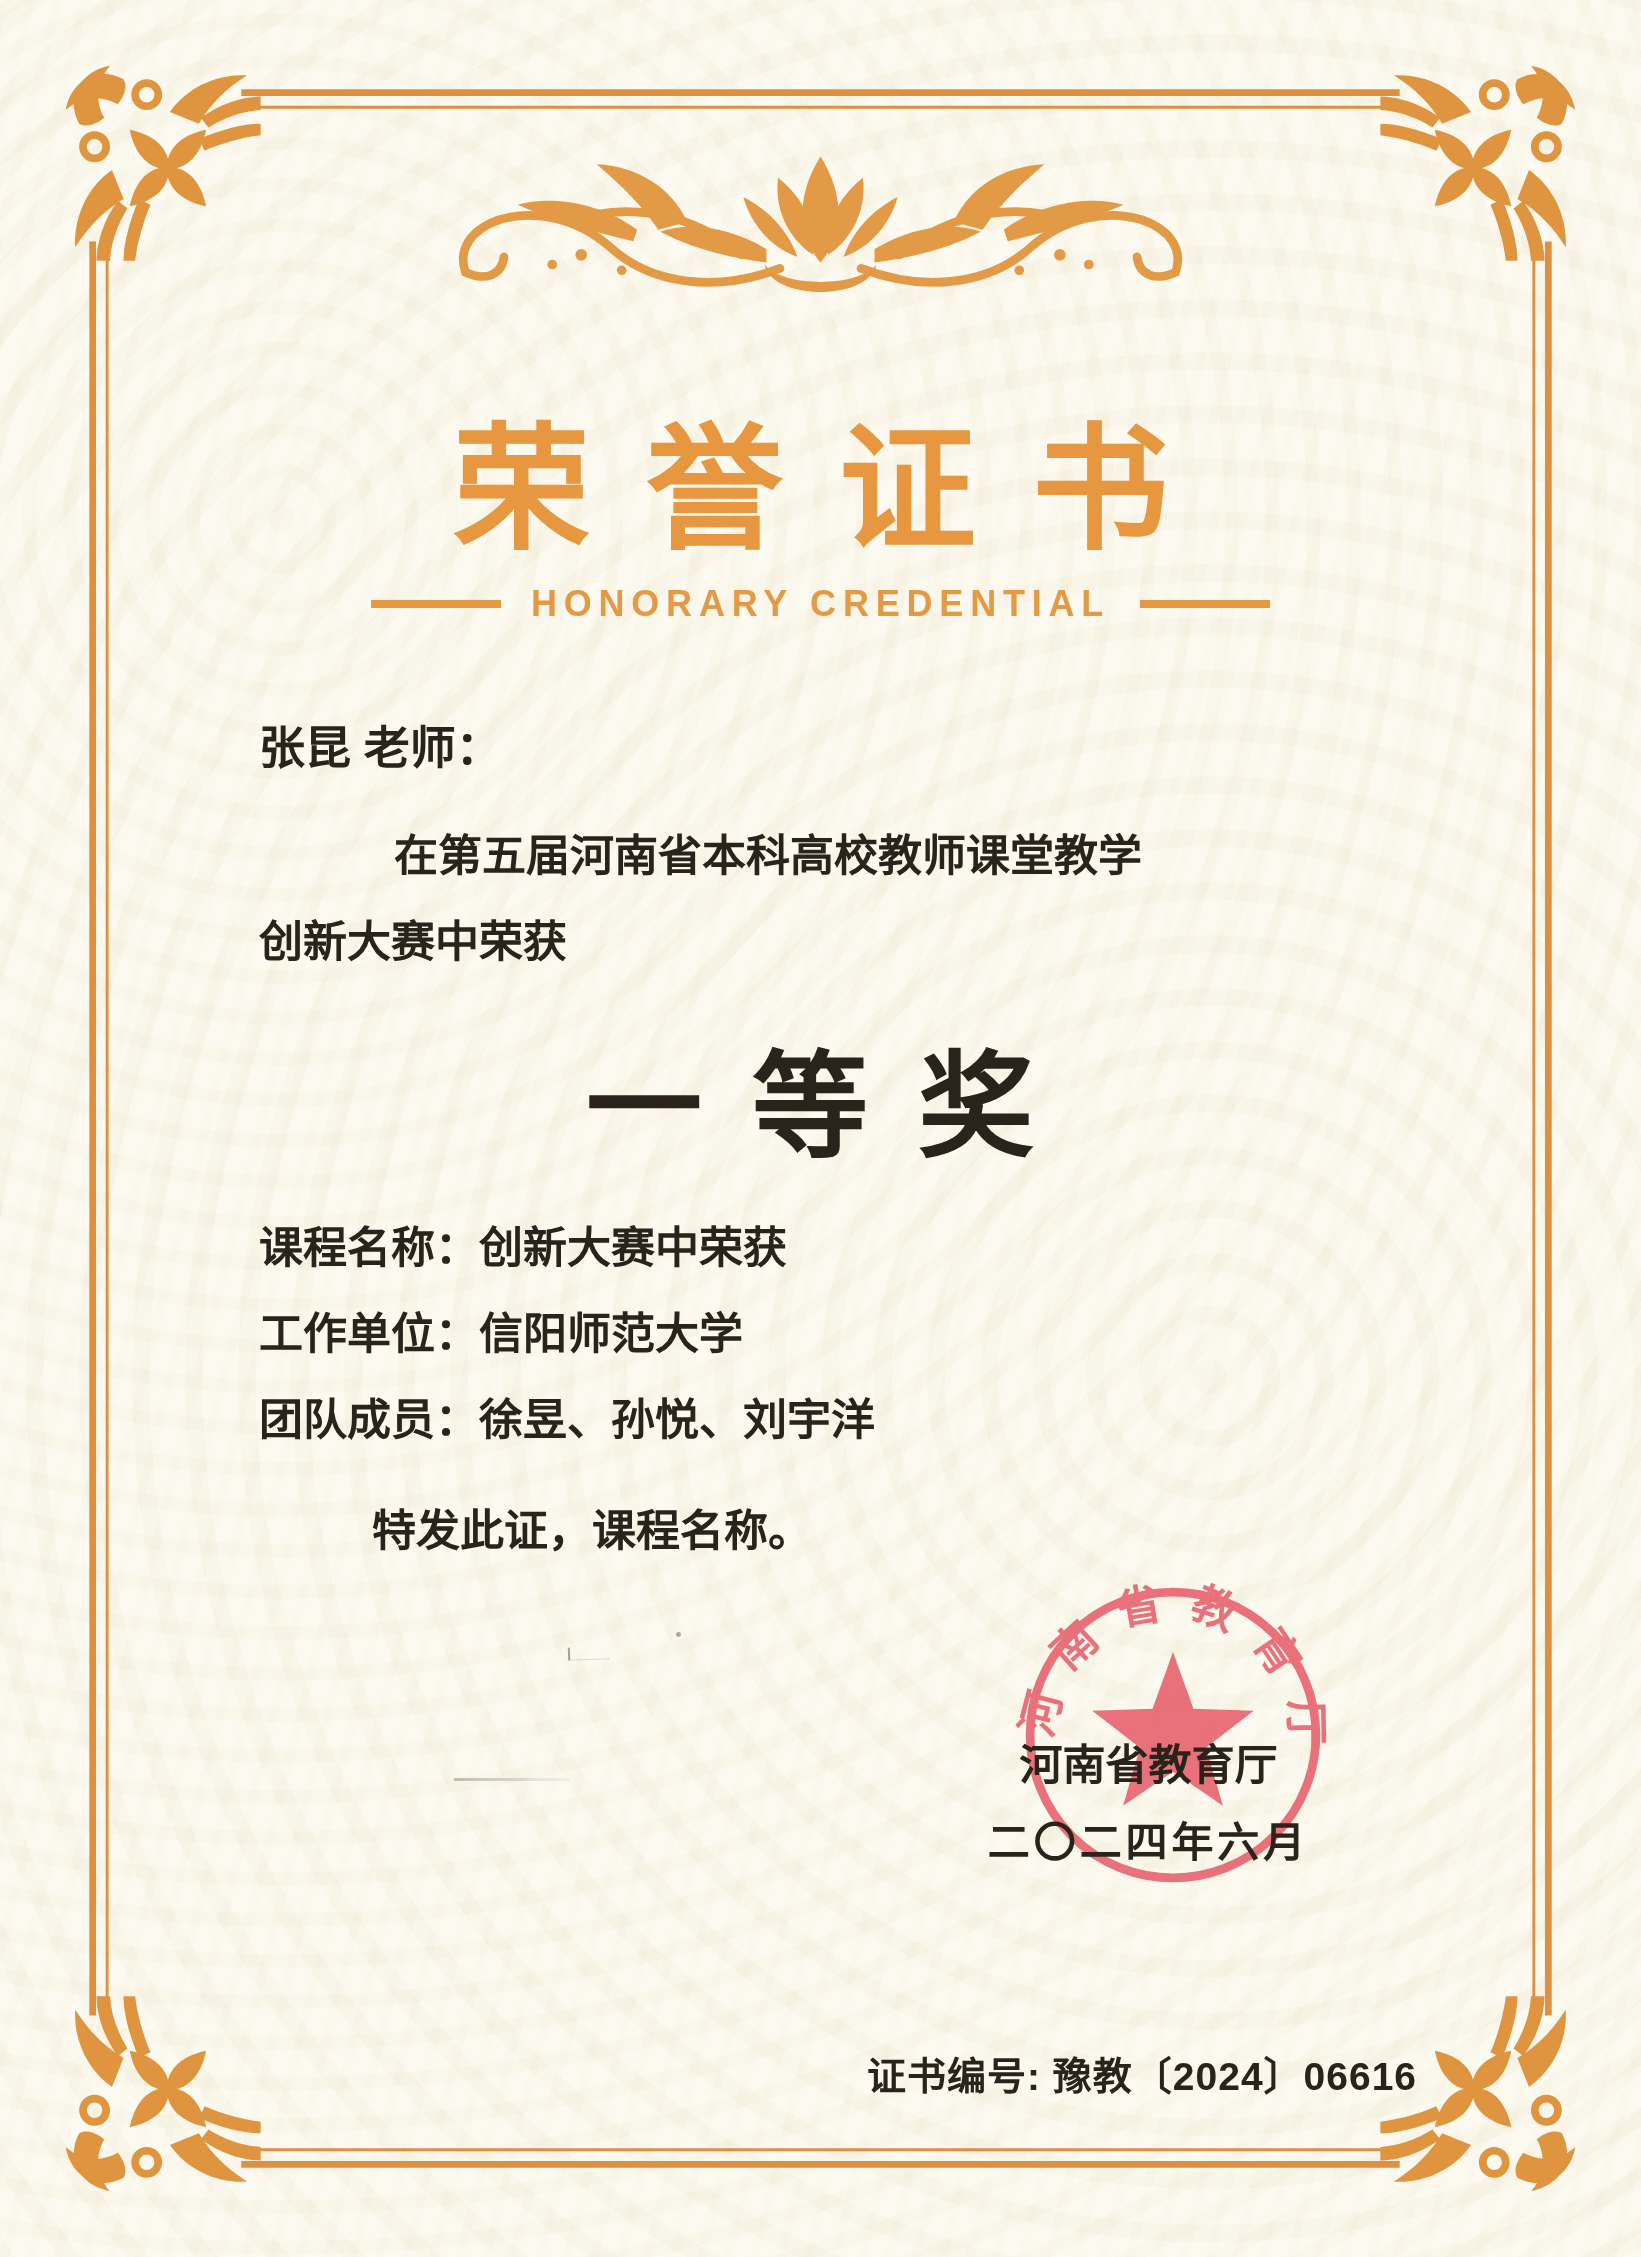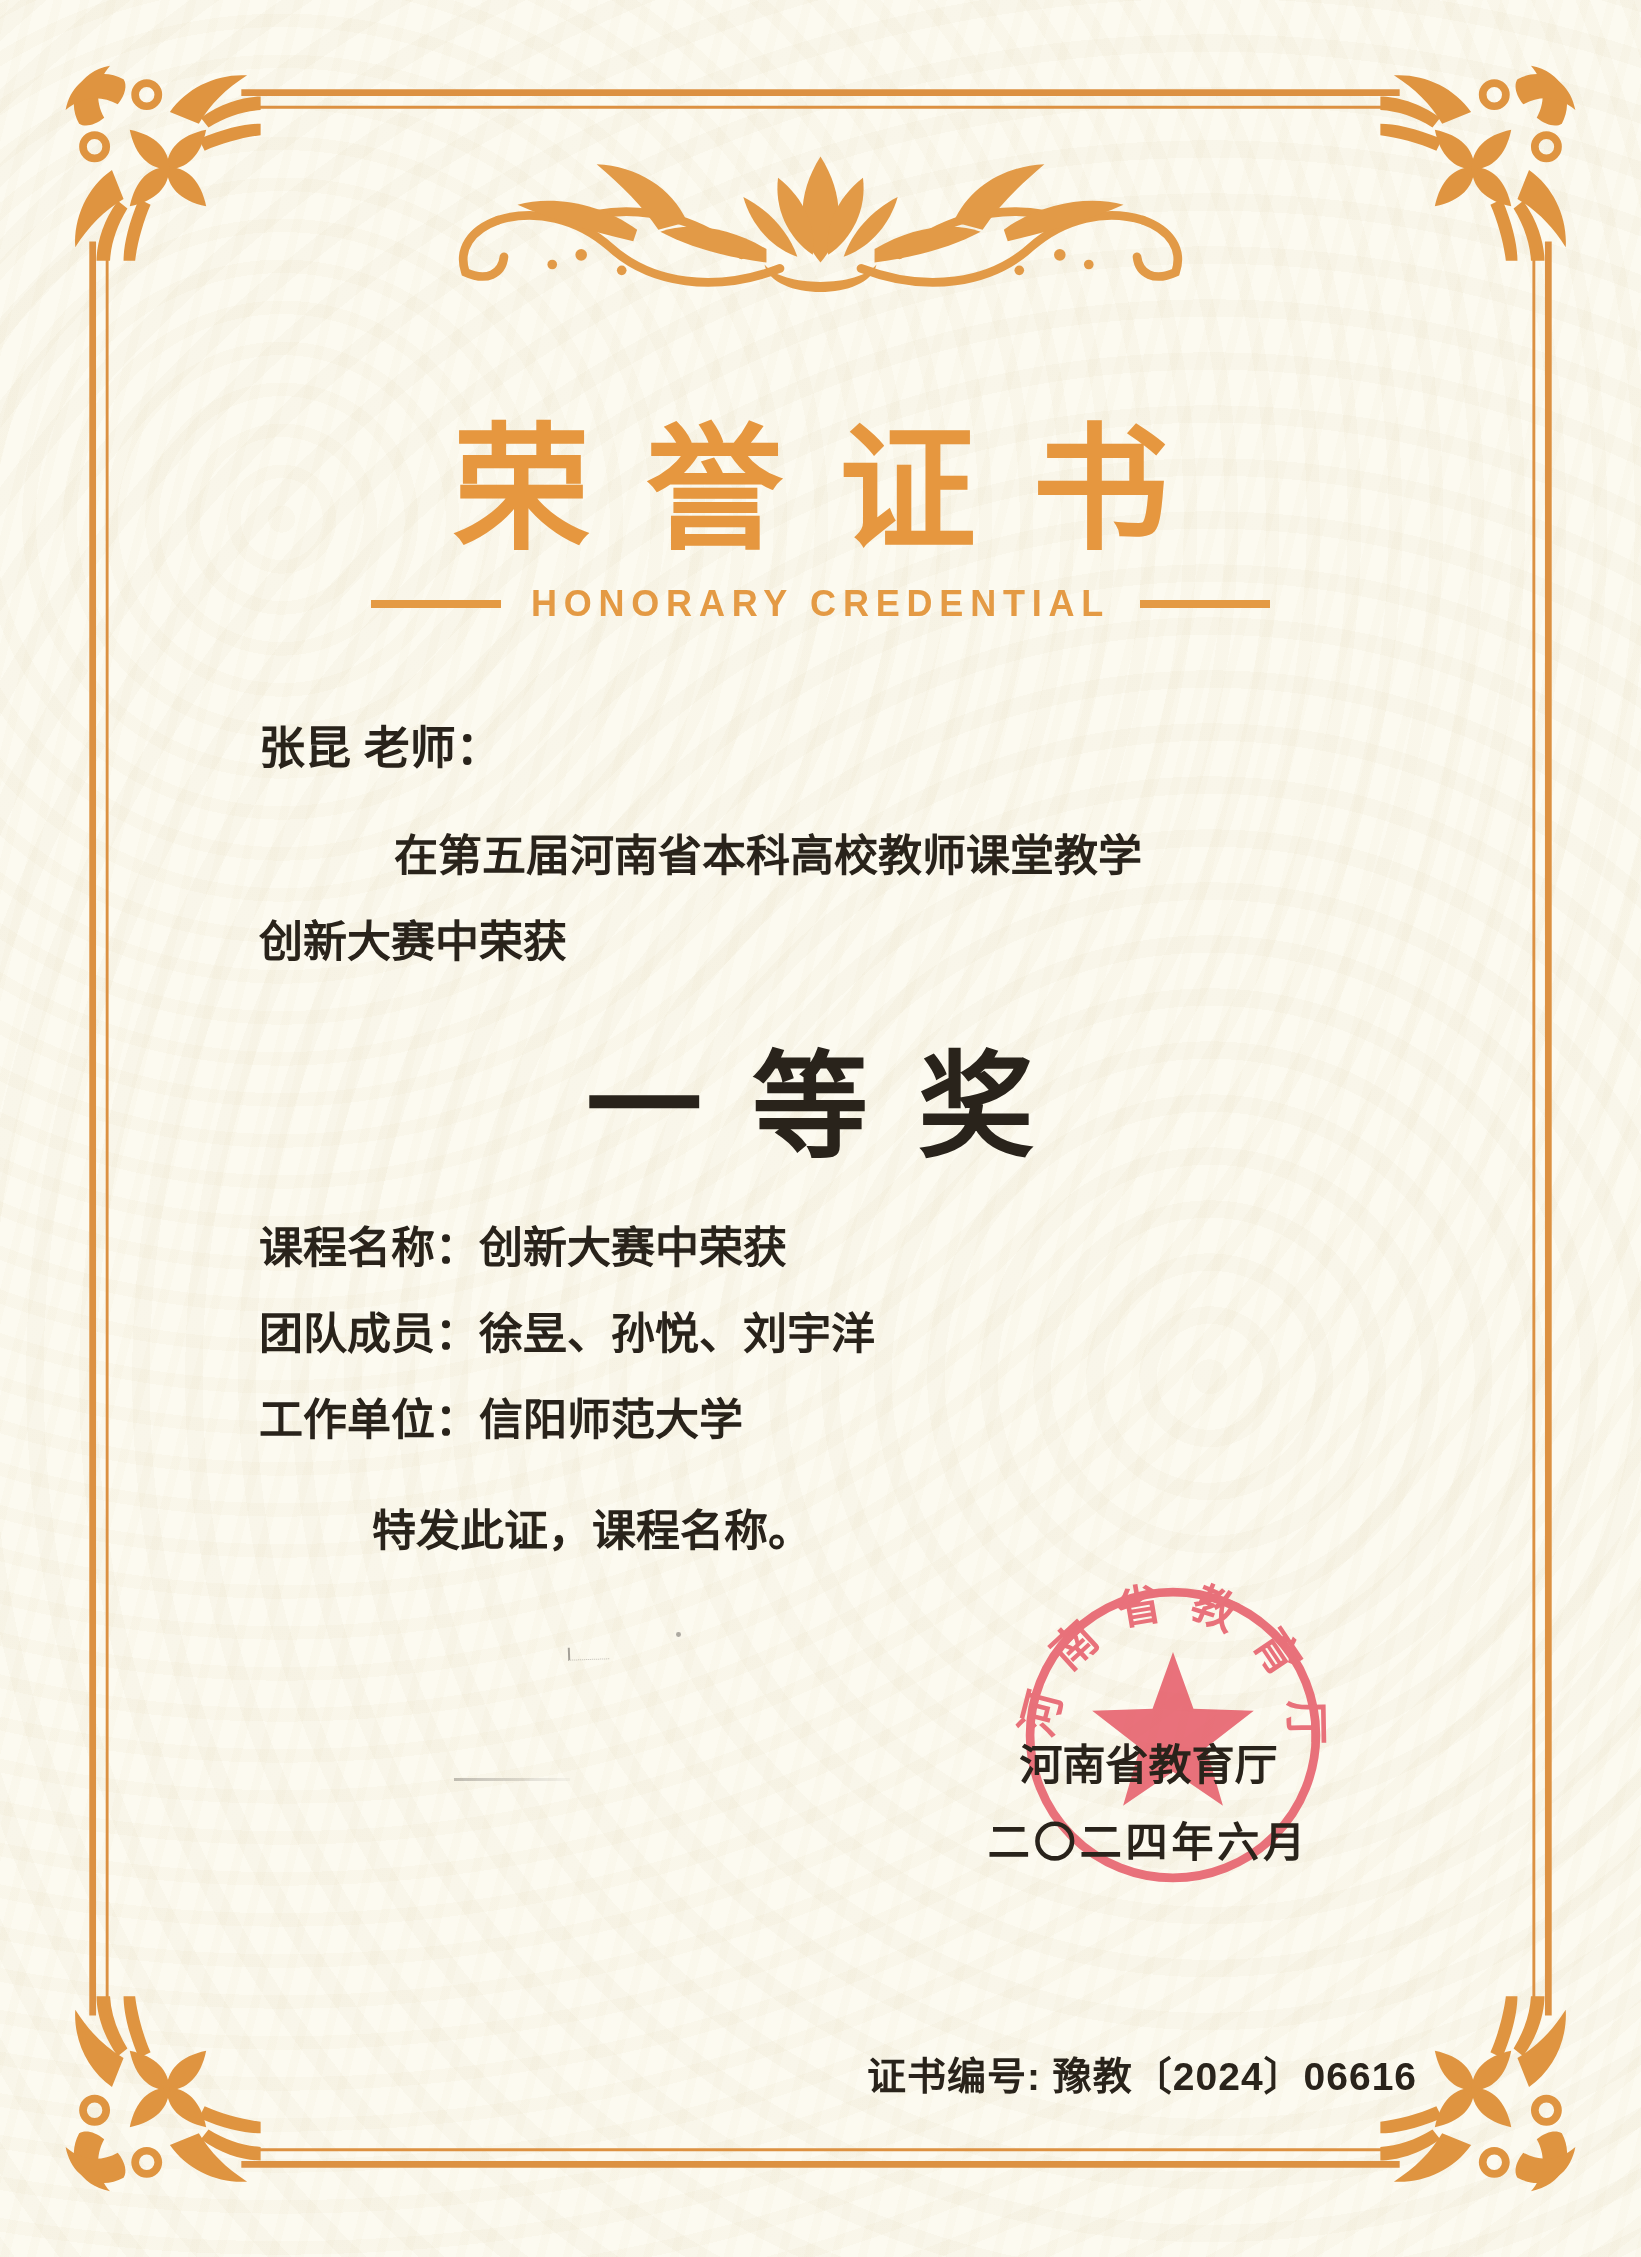--- a/index.html
+++ b/index.html
@@ -142,22 +142,22 @@
 
   <div class="abs award ink">一等奖</div>
 
   <div class="abs body-par ink">
     <span class="indent"></span><span>在第五届河南省本科高校教师课堂教学</span><br>
     <span>创新大赛中荣获</span>
   </div>
 
   <div class="abs details ink">
     <div><span>课程名称：</span><span>创新大赛中荣获</span></div>
+    <div><span>工作单位：</span><span>信阳师范大学</span></div>
     <div><span>团队成员：</span><span>徐昱、孙悦、刘宇洋</span></div>
-    <div><span>工作单位：</span><span>信阳师范大学</span></div>
   </div>
 
   <div class="abs closing ink">特发此证，课程名称。</div>
 
   <svg class="abs seal-wrap" width="338" height="338" viewBox="0 0 350 350">
     <circle cx="175" cy="175" r="148" fill="none" stroke="#E65A67" stroke-width="9"></circle>
     <polygon points="175,89 196.2,147.9 258.7,149.8 209.2,188.1 226.7,248.2 175,213 123.3,248.2 140.8,188.1 91.3,149.8 153.8,147.9" fill="#E65A67"></polygon>
     <path id="sealArc" d="M62,222 A122,122 0 1 1 288,222" fill="none"></path>
     <text font-size="46" font-weight="bold" fill="#E65A67" letter-spacing="24" font-family="Liberation Sans, sans-serif">
       <textPath href="#sealArc" startOffset="43">河南省教育厅</textPath>

